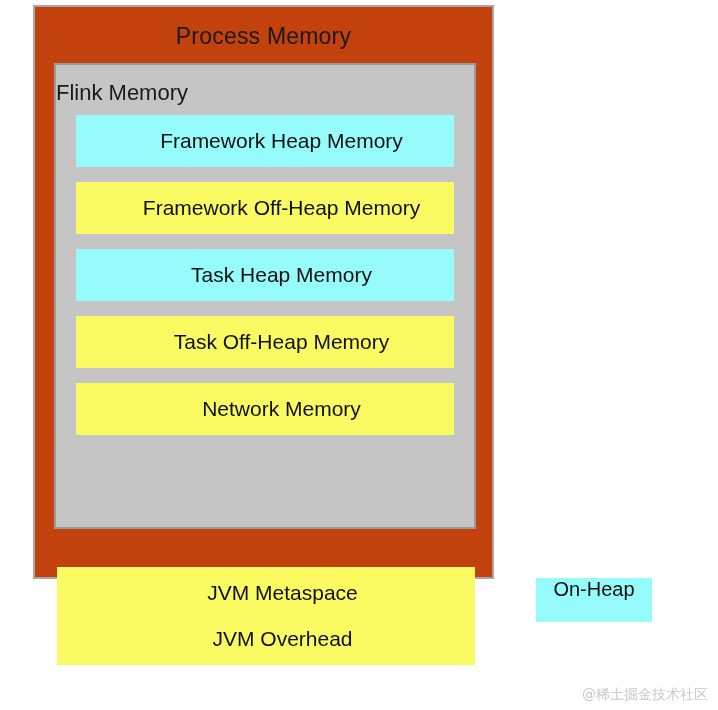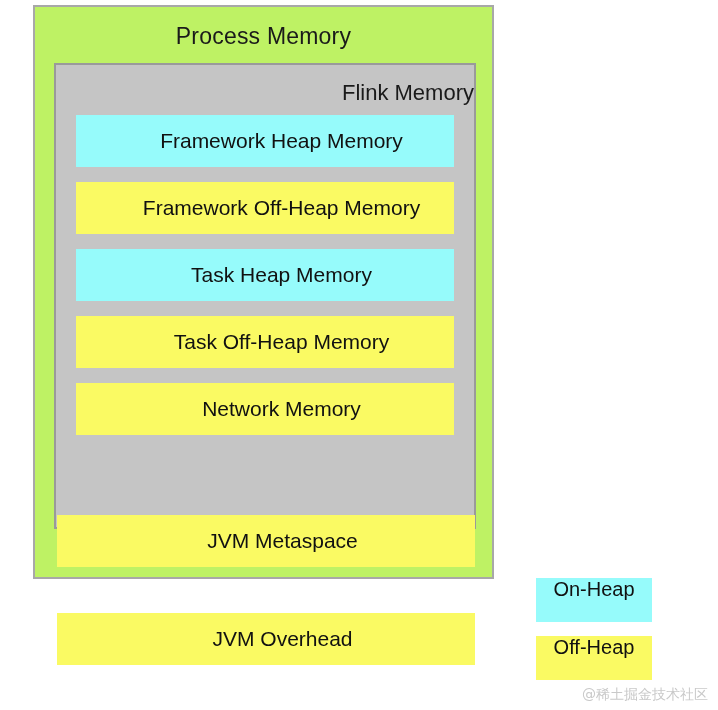--- a/index.html
+++ b/index.html
@@ -16,21 +16,21 @@
   }
 
   
   #process-memory-box {
     position: absolute;
     left: 33px;
     top: 5px;
     width: 461px;
     height: 574px;
     box-sizing: border-box;
-    background: #bef264;
+    background: #c2410c;
     border: 2px solid #a8a8a8;
   }
 
   #process-memory-title {
     position: absolute;
     left: 0;
     top: 16px;
     width: 100%;
     text-align: center;
     font-size: 23px;
@@ -48,21 +48,21 @@
     box-sizing: border-box;
     background: #c5c5c5;
     border: 2px solid #9a9a9a;
   }
 
   #flink-memory-title {
     position: absolute;
     left: 0;
     top: 15px;
     width: 100%;
-    text-align: right;
+    text-align: left;
     font-size: 22px;
     color: #1a1a1a;
   }
 
   
   .mem-bar {
     position: absolute;
     height: 52px;
     display: flex;
     align-items: center;
@@ -137,31 +137,28 @@
         <span>Task Heap Memory</span>
       </div>
       <div class="mem-bar off-heap" style="top: 251px;">
         <span>Task Off-Heap Memory</span>
       </div>
       <div class="mem-bar off-heap" style="top: 318px;">
         <span>Network Memory</span>
       </div>
     </div>
 
-<div class="mem-bar off-heap" style="top: 508px;">
+<div class="mem-bar off-heap" style="top: 560px;">
       <span>JVM Metaspace</span>
     </div>
     <div class="mem-bar off-heap" style="top: 606px;">
       <span>JVM Overhead</span>
     </div>
   </div>
 
 <div id="legend">
 
 <div class="legend-item on-heap">
       <span>On-Heap</span>
     </div>
-    <div class="legend-item off-heap">
-      <span>Off-Heap</span>
-    </div>
   </div>
 
 <div id="watermark">@稀土掘金技术社区</div>
 
 </body></html>

